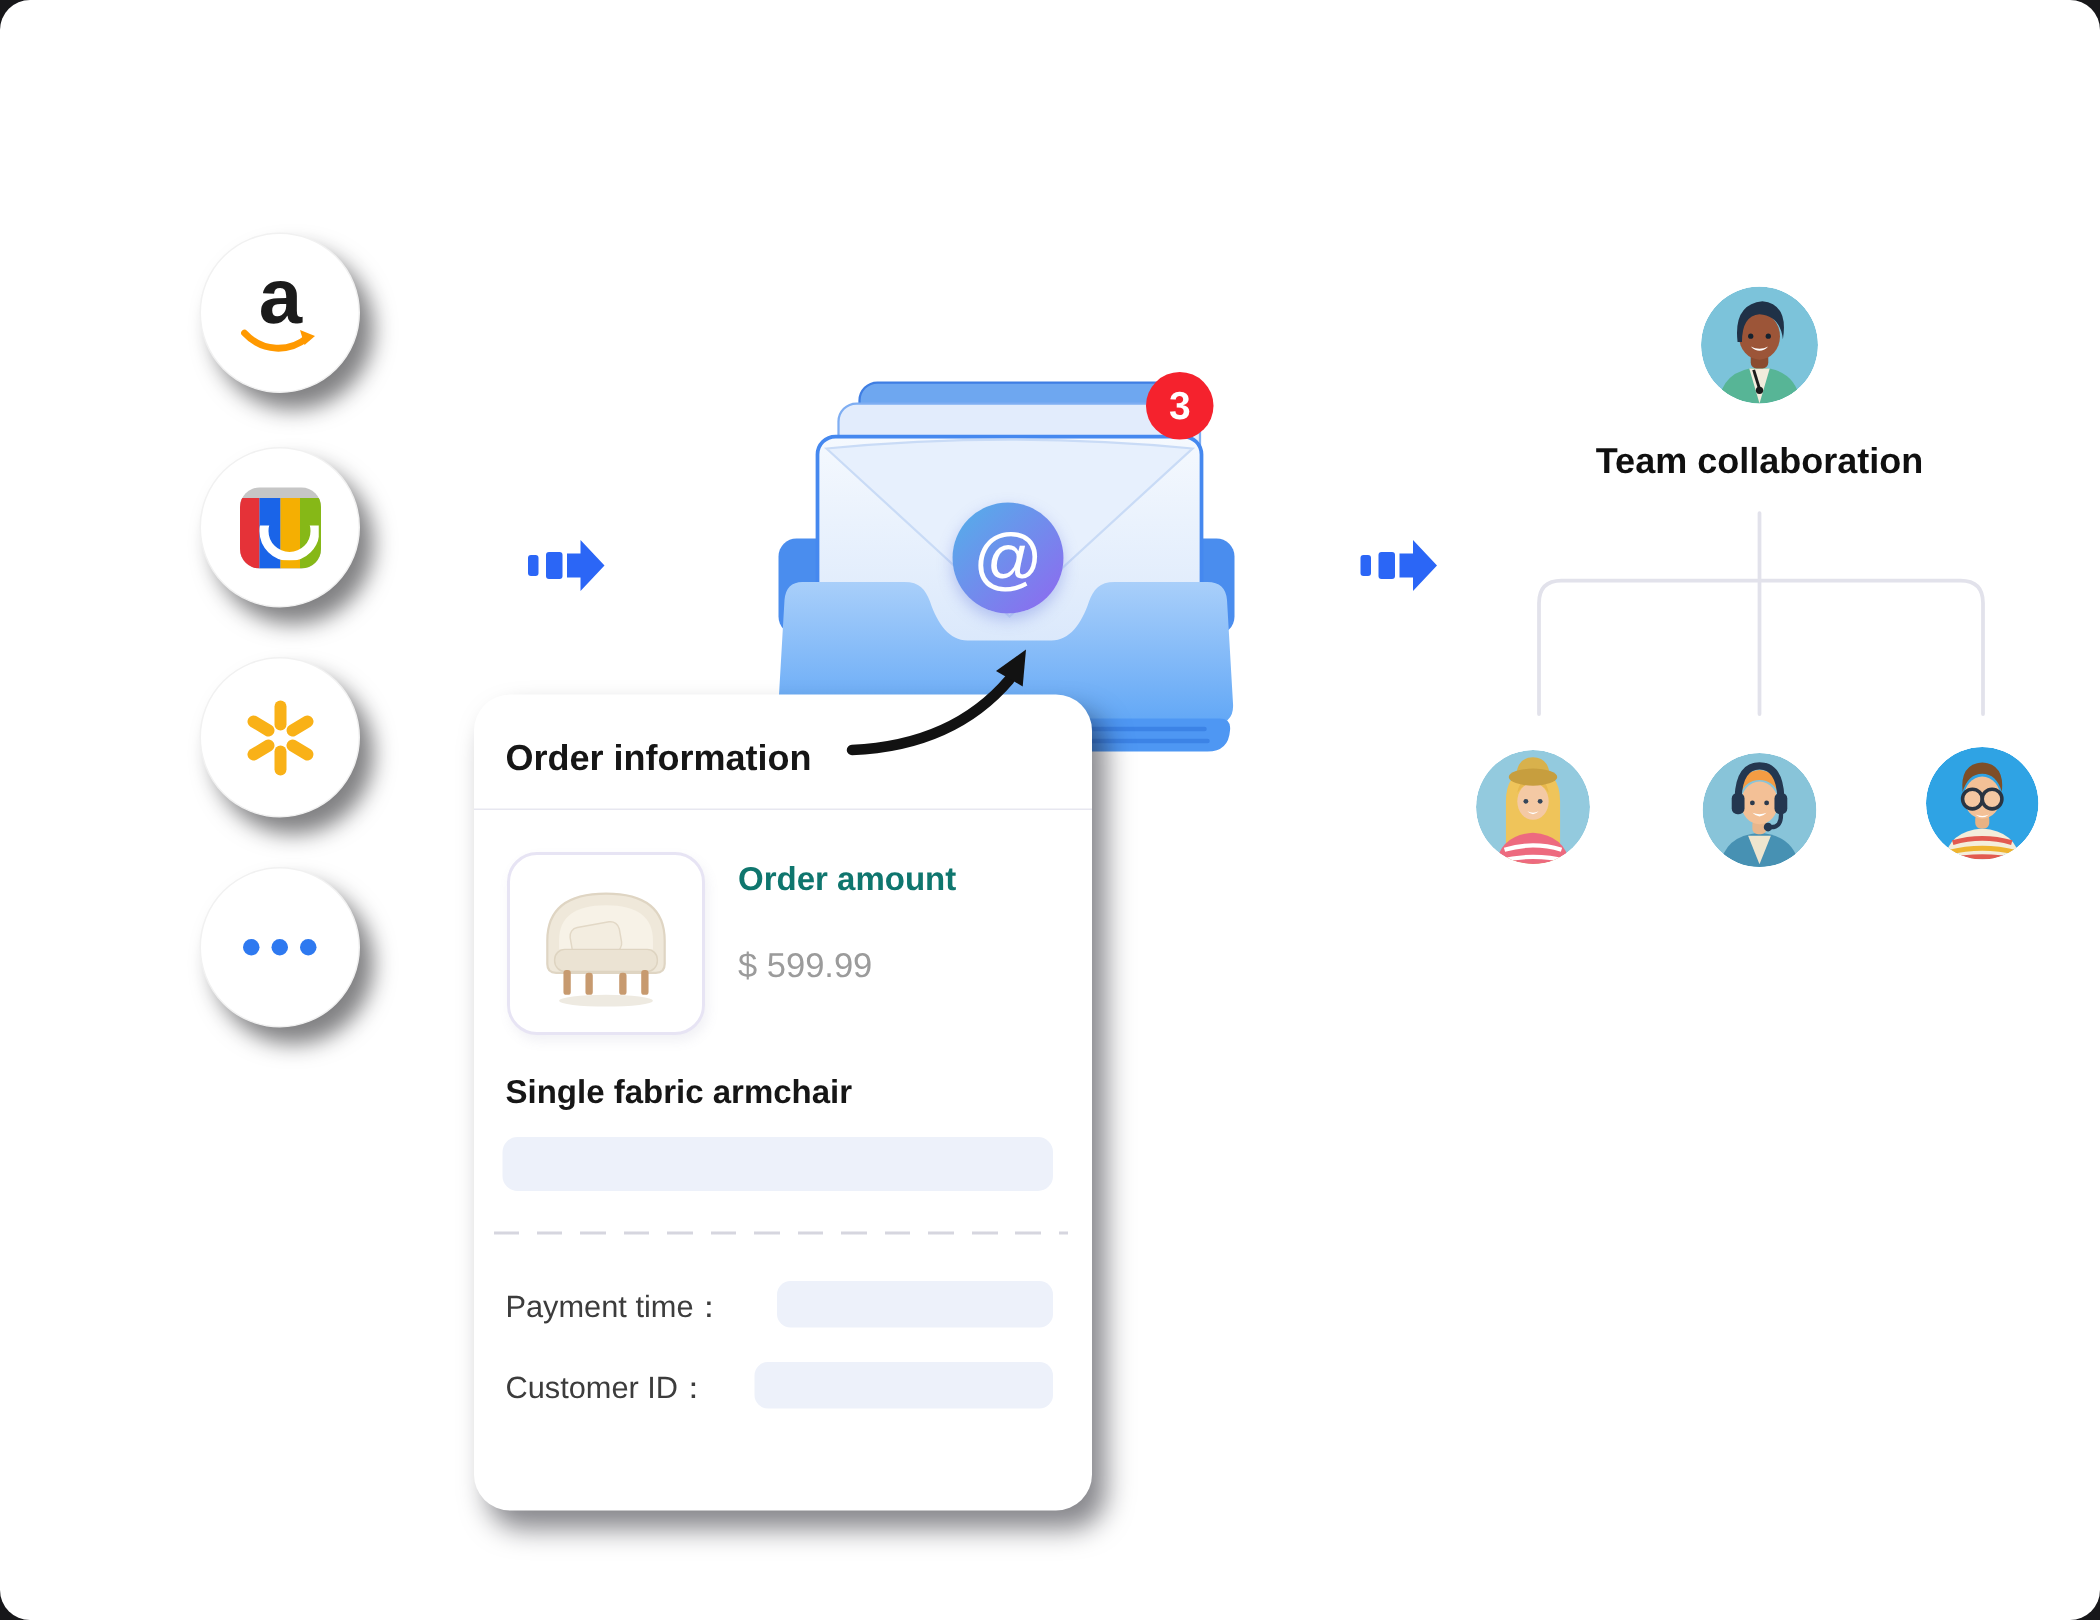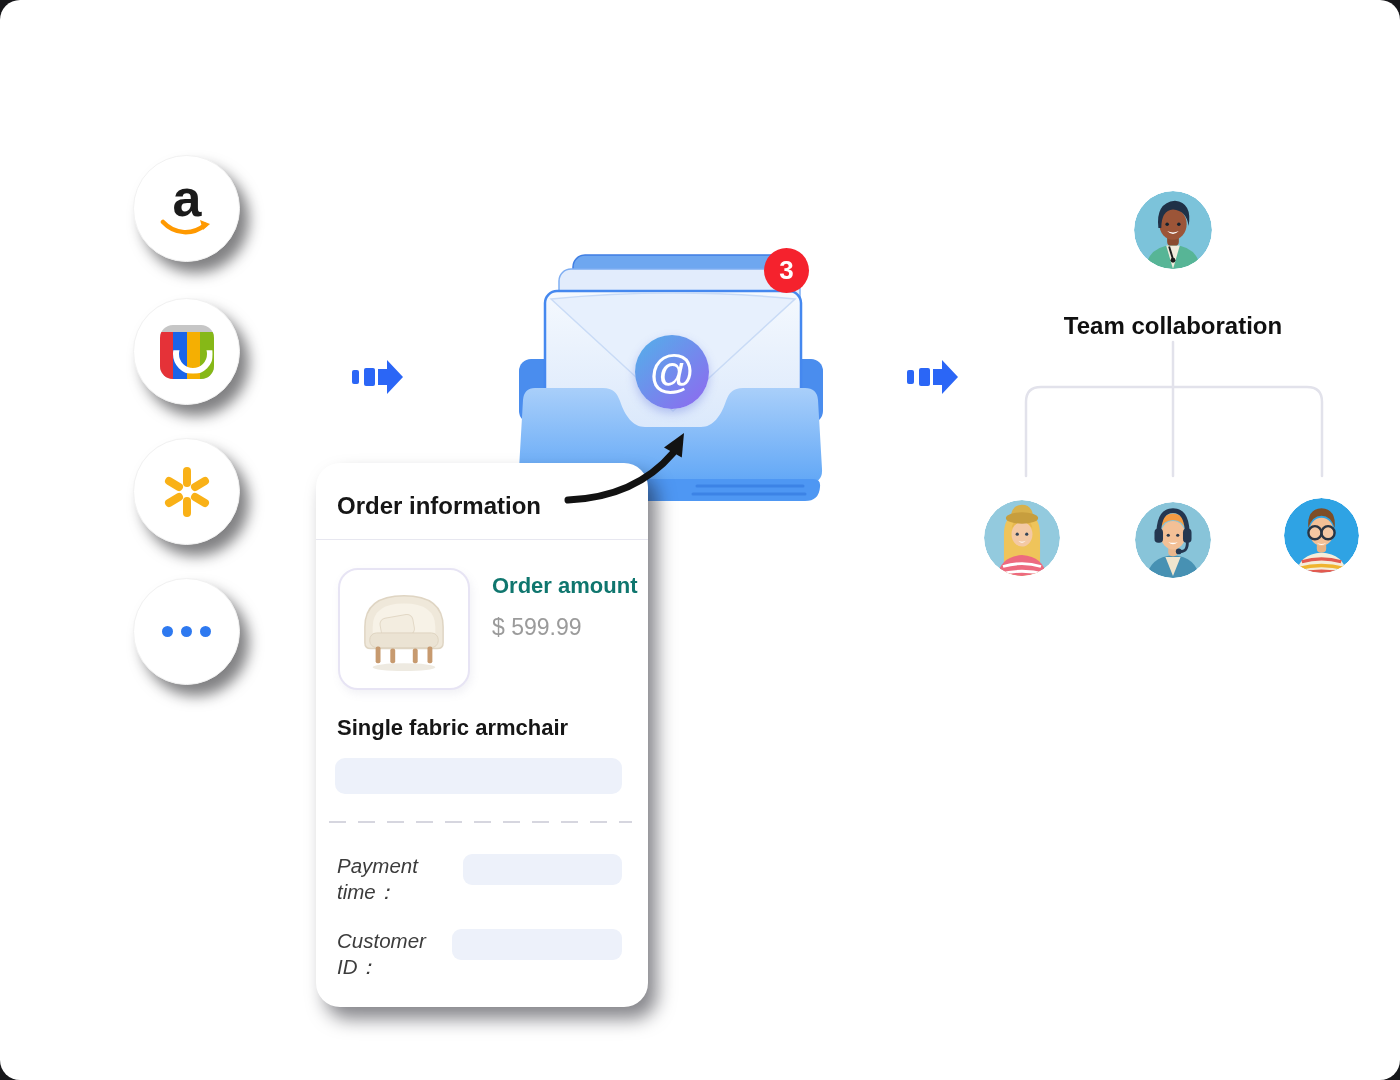--- a/index.html
+++ b/index.html
@@ -26,43 +26,43 @@
   
   .inbox-svg{position:absolute;left:505px;top:243px;z-index:1;}
   .at-circle{position:absolute;left:635px;top:335px;width:74px;height:74px;border-radius:50%;z-index:2;
     background:linear-gradient(135deg,#58aaea 10%,#8a6eef 90%);display:flex;align-items:center;justify-content:center;
     color:#fff;font-size:46px;line-height:1;box-shadow:0 4px 10px rgba(90,110,220,.35);}
   .badge{position:absolute;left:764px;top:248px;width:45px;height:45px;border-radius:50%;background:#f5222d;z-index:2;
     display:flex;align-items:center;justify-content:center;color:#fff;font-size:26px;font-weight:bold;}
   .black-arrow{position:absolute;left:538px;top:412px;z-index:7;}
 
   
-  .order-card{position:absolute;left:316px;top:463px;width:332px;height:544px;background:#fff;border-radius:24px;
+  .order-card{position:absolute;left:316px;top:463px;width:412px;height:544px;background:#fff;border-radius:24px;
     box-shadow:9px 12px 18px rgba(15,15,25,.5);z-index:5;}
   .card-header{padding:29px 28px 19px 21px;font-size:24px;font-weight:600;color:#161616;}
   .card-divider{height:1px;background:#e7e7f0;}
   .product-row{display:flex;margin:28px 0 0 22px;}
   .product-img{width:128px;height:118px;border:2px solid #e7e4f4;border-radius:20px;background:#fff;
     display:flex;align-items:center;justify-content:center;box-shadow:2px 4px 8px rgba(120,120,160,.10);}
   .product-info{margin-left:22px;padding-top:5px;}
   .amount-label{font-size:22px;font-weight:600;color:#0f766e;}
-  .amount-value{font-size:23px;color:#9b9b9b;margin-top:15px;}
+  .amount-value{font-size:23px;color:#9b9b9b;margin-top:31px;}
   .product-name{margin:25px 0 0 21px;font-size:22px;font-weight:600;color:#161616;}
   .input-lg{margin:17px 26px 0 19px;height:36px;border-radius:10px;background:#edf1fa;}
   .dashed{margin:27px 16px 0 13px;height:2px;
     background:repeating-linear-gradient(90deg,#d6d6df 0 17px,transparent 17px 29px);}
-  .field-row{display:flex;align-items:flex-start;margin:23px 26px 0 21px;font-style:italic;}
+  .field-row{display:flex;align-items:flex-end;margin:23px 26px 0 21px;}
   .field-row.first{margin-top:31px;}
   .field-label{font-size:20.5px;color:#3c3c3c;}
   .field-input{height:31px;border-radius:9px;background:#edf1fa;margin-left:auto;}
   .w1{width:184px}.w2{width:199px}.w3{width:136px}
 
   
   .avatar{position:absolute;border-radius:50%;}
-  .team-title{position:absolute;left:1023px;top:312px;width:300px;text-align:center;
+  .team-title{position:absolute;left:1023px;top:294px;width:300px;text-align:center;
     font-size:24px;font-weight:bold;color:#101010;}
   .team-lines{position:absolute;left:1005px;top:338px;}
 </style>
 </head>
 <body>
 
 <div id="canvas">
 
   <div class="mk-badge" style="top:155px">
     <div class="amazon-wrap">

